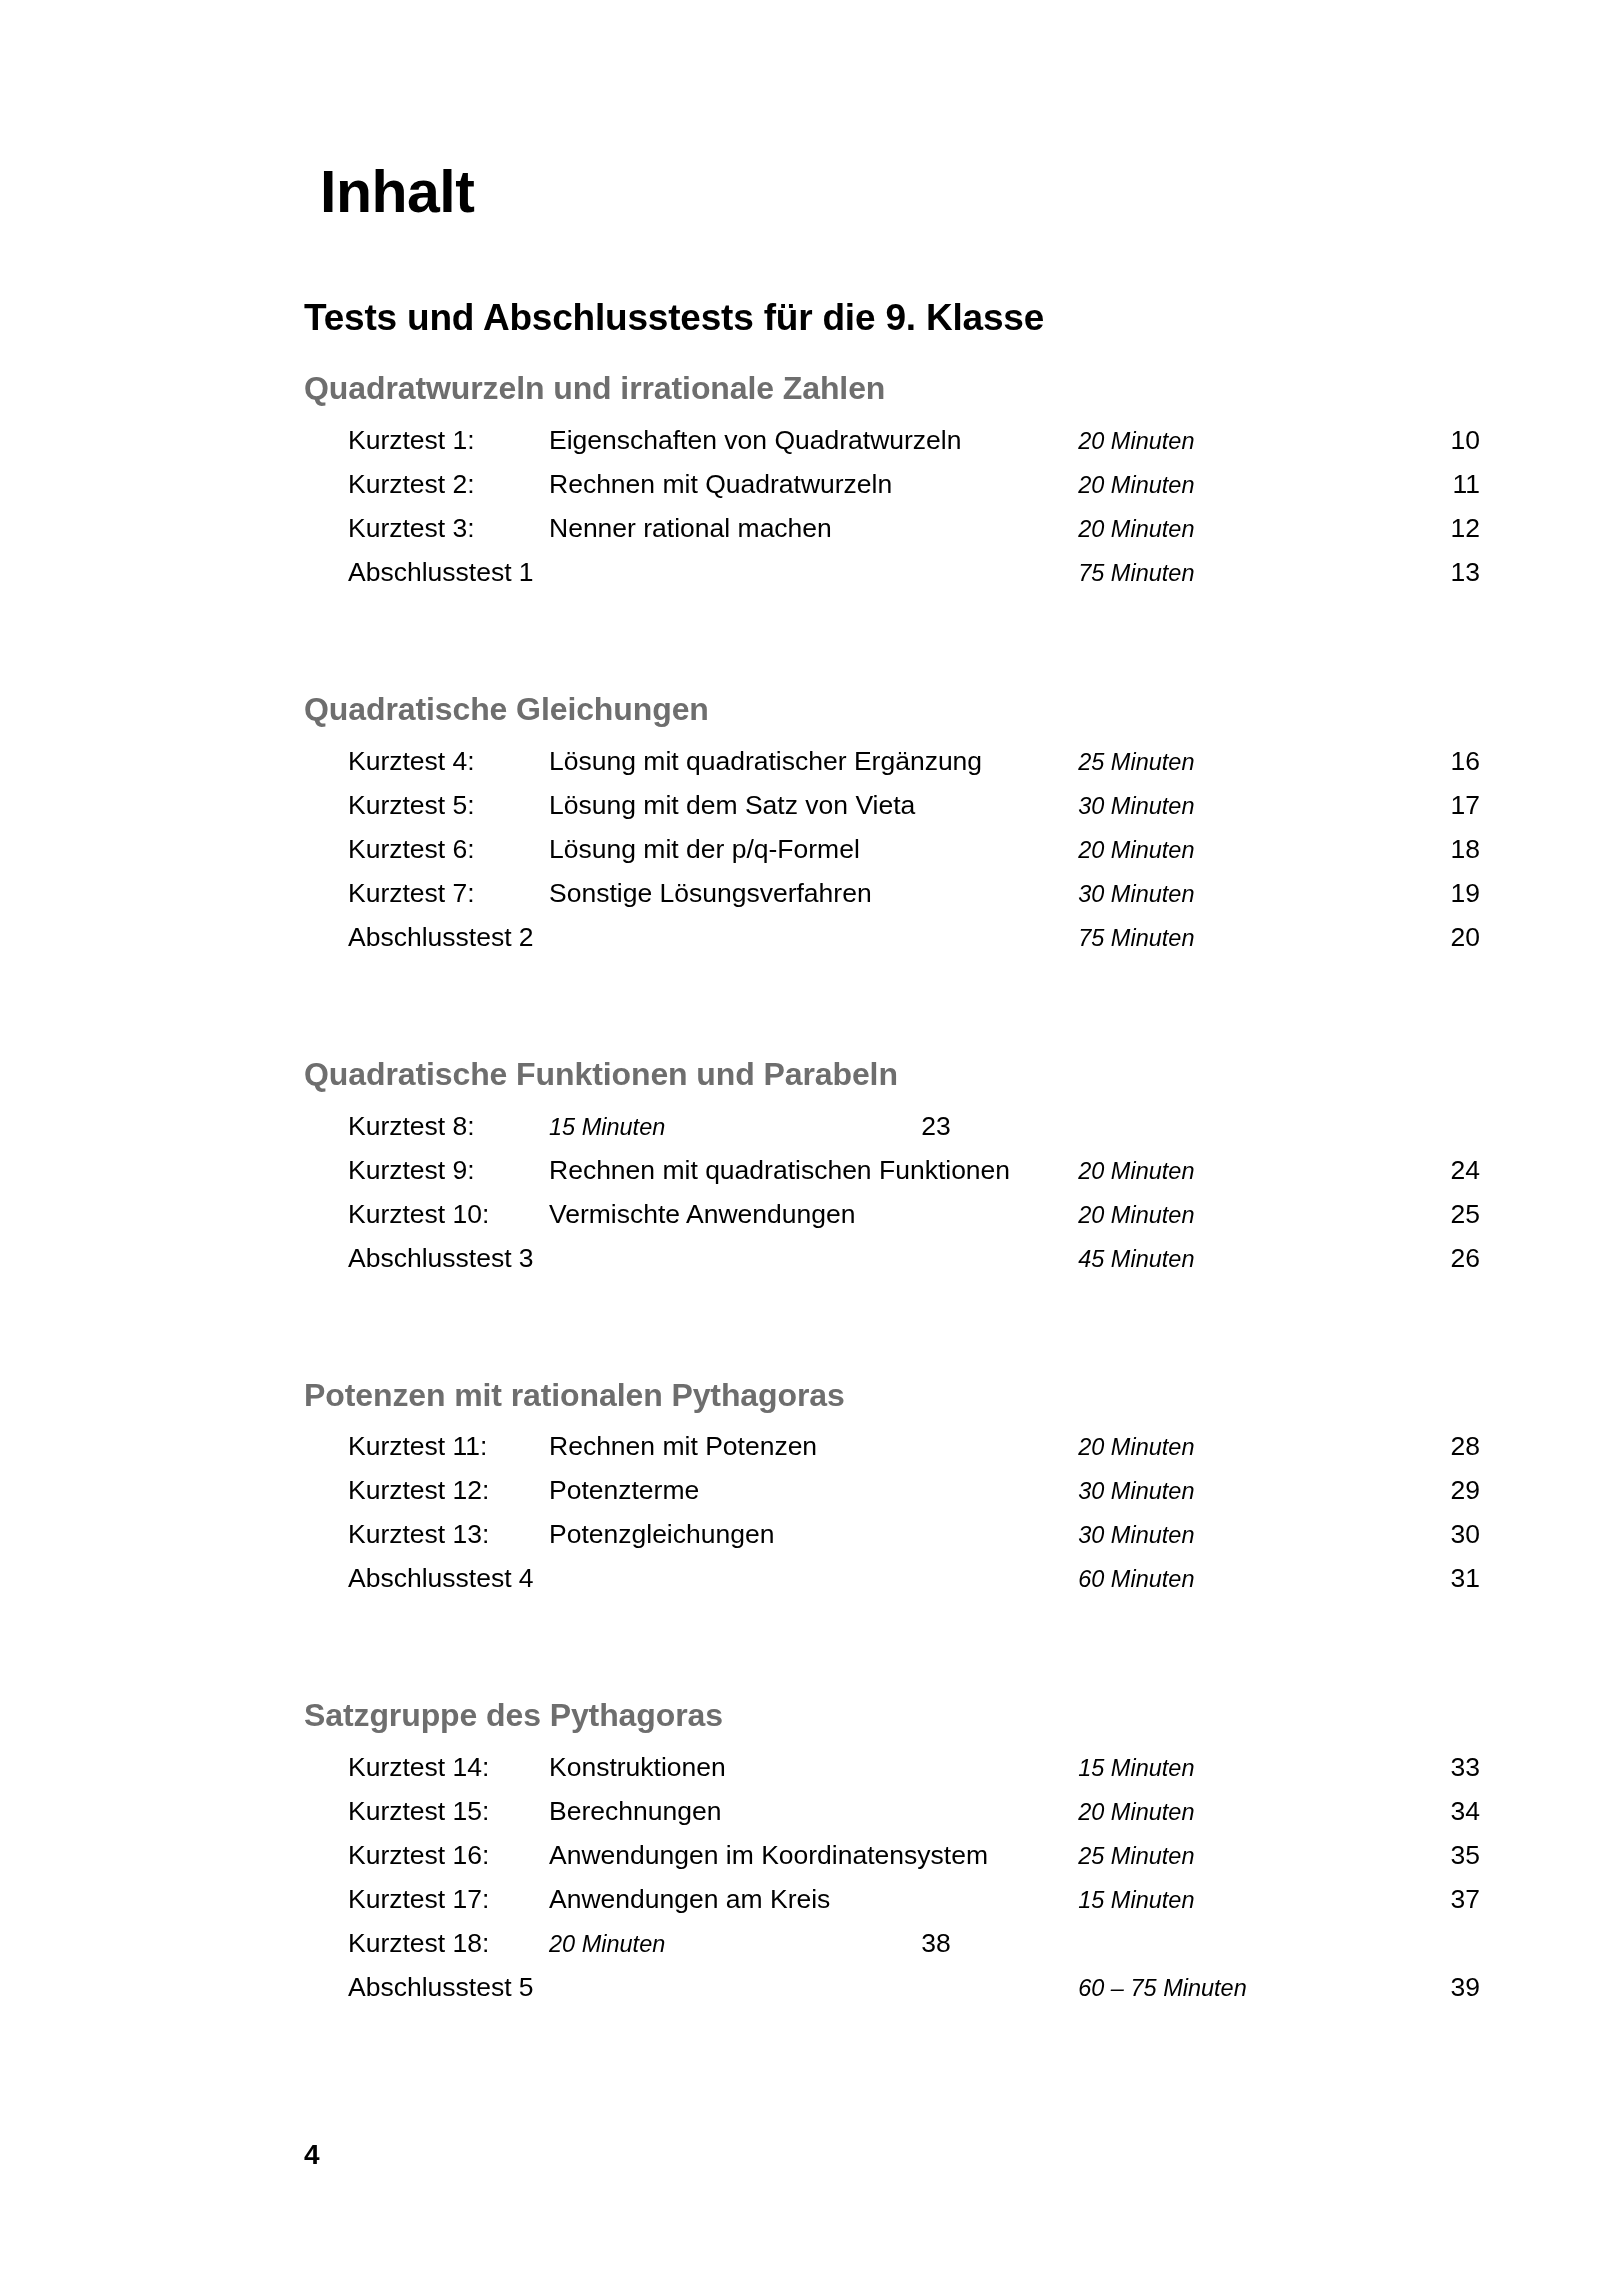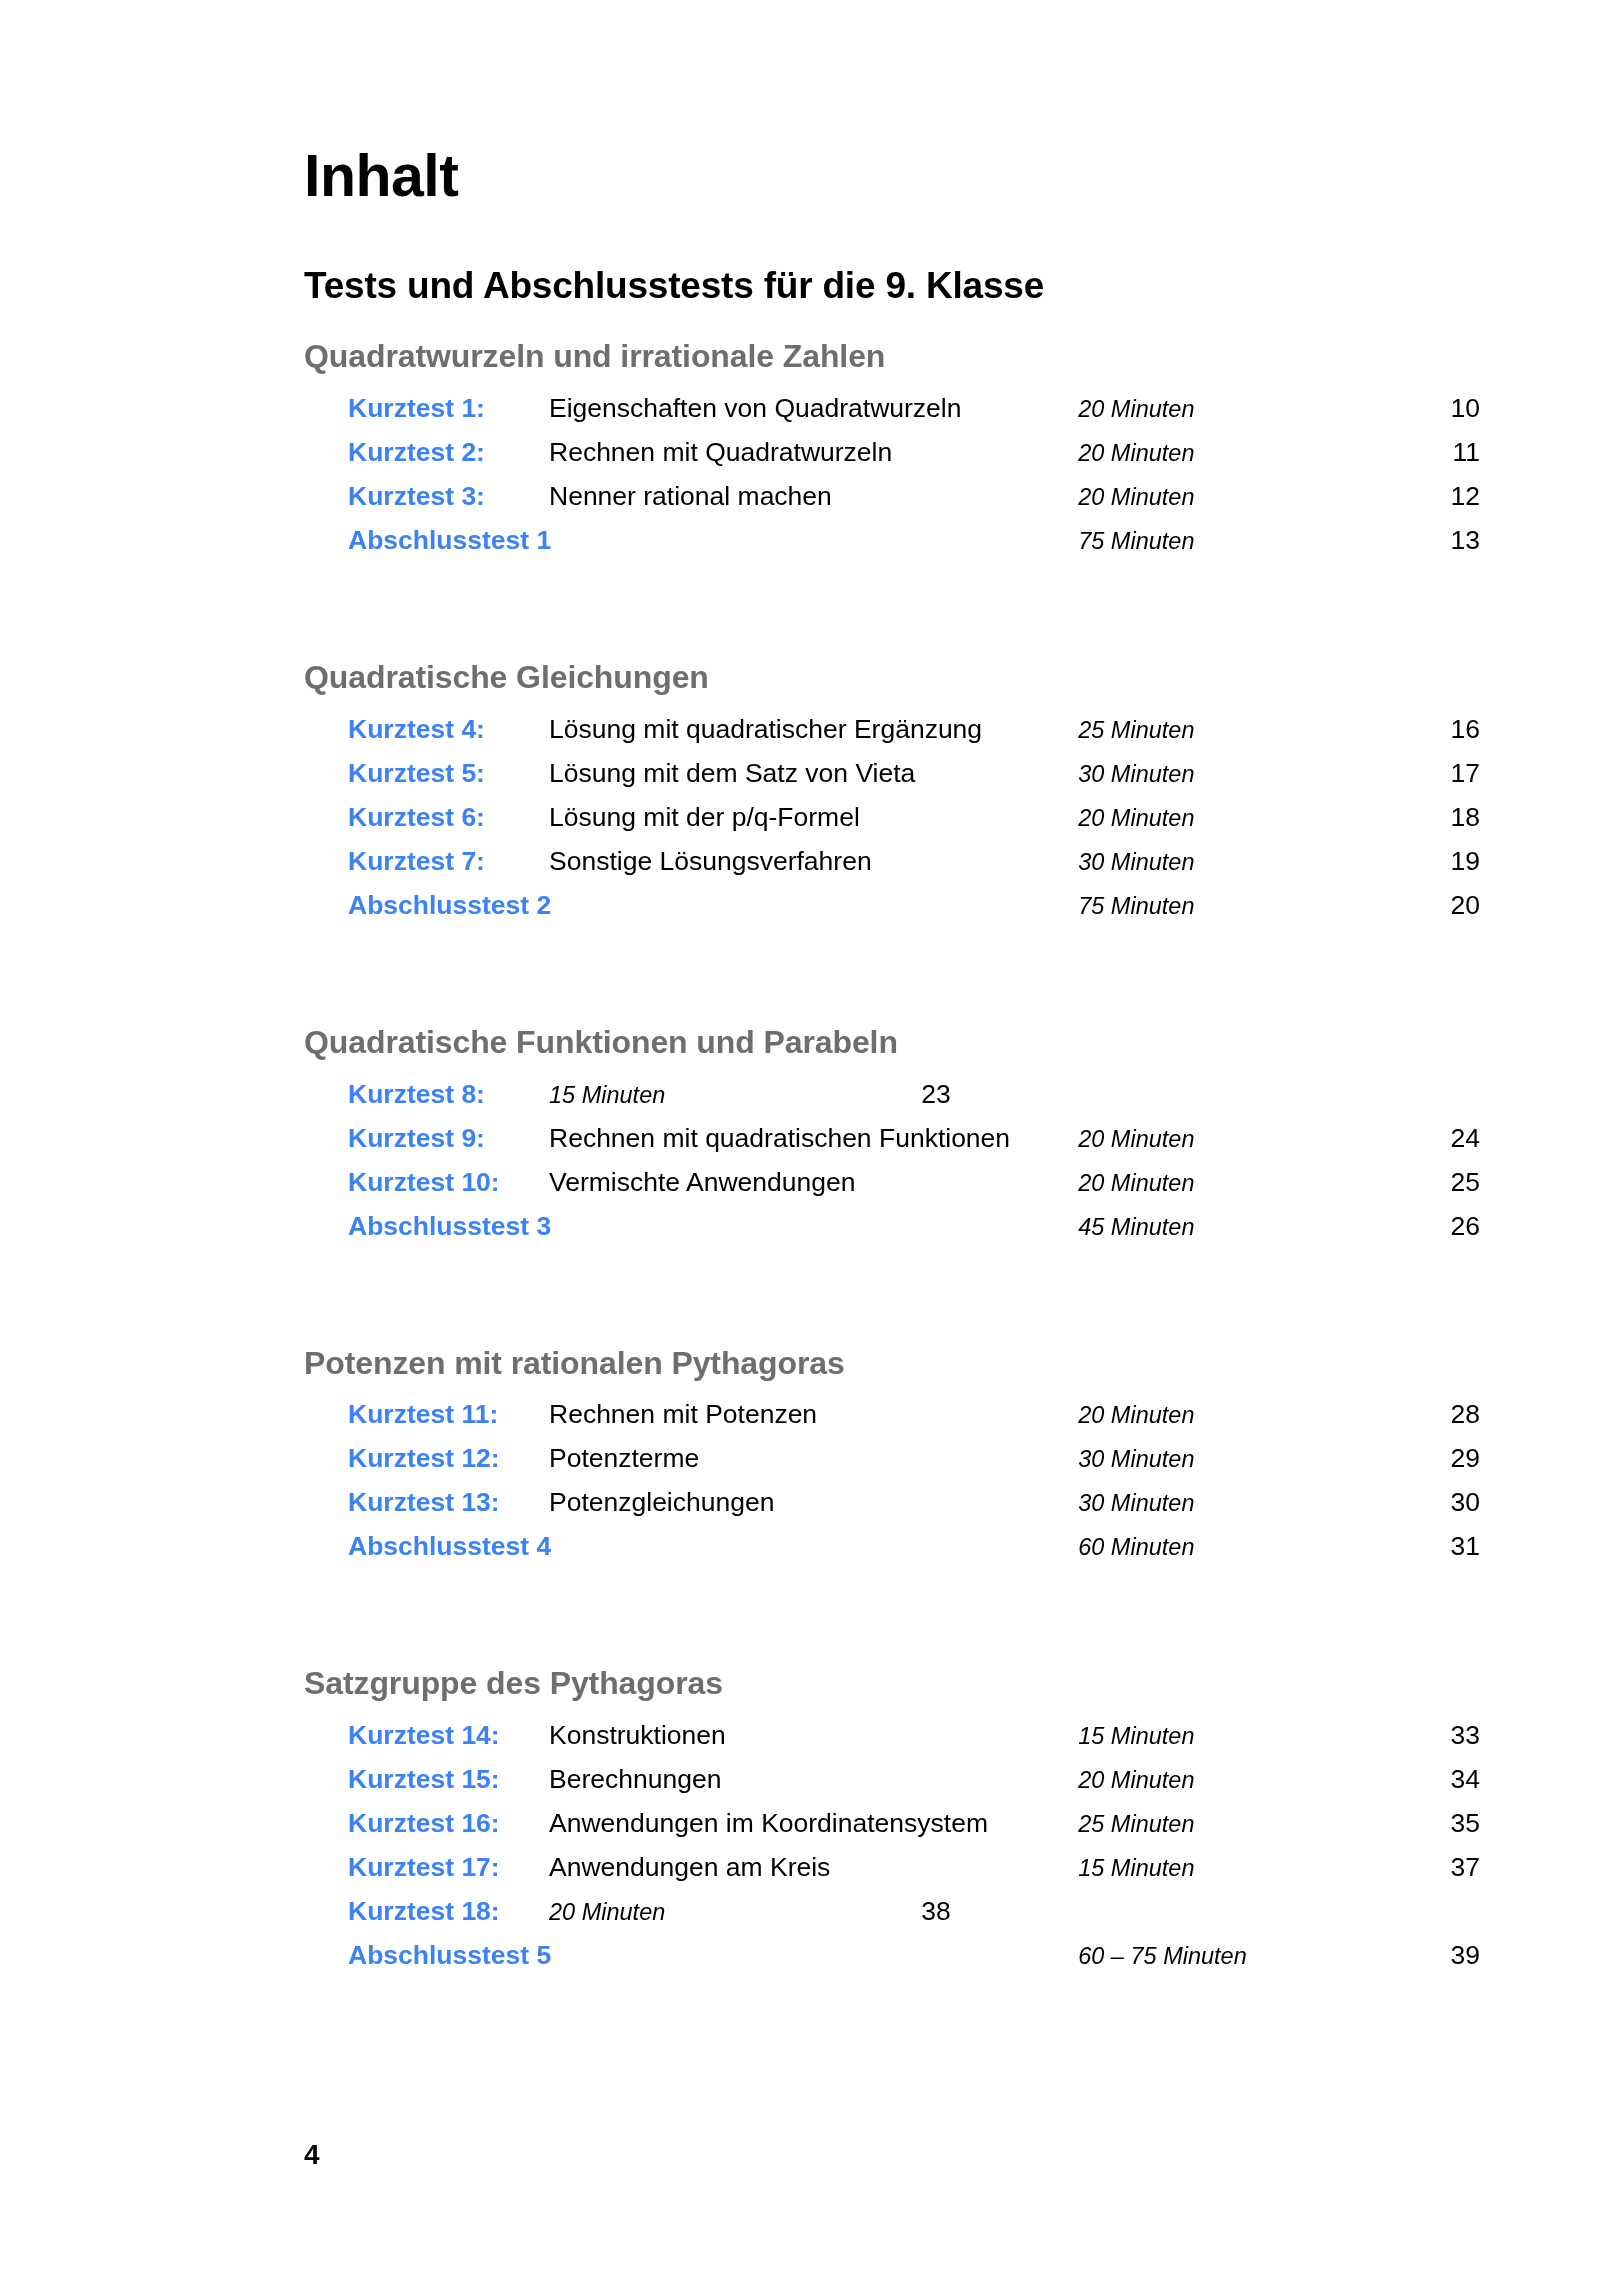--- a/index.html
+++ b/index.html
@@ -24,21 +24,21 @@
     left: 304px;
     top: 0;
     width: 1176px;
   }
 
   
   .doc-title {
     font-size: 59px;
     font-weight: 700;
     letter-spacing: -0.5px;
-    margin: 0;
+    margin: 16px;
     padding-top: 147px;
     line-height: 1;
     color: #000;
   }
 
   
   .main-heading {
     font-size: 37px;
     font-weight: 700;
     margin: 0;
@@ -72,22 +72,22 @@
     display: flex;
     align-items: baseline;
     height: 44px;
     padding-left: 44px;
     box-sizing: border-box;
   }
   .entry-label {
     flex: 0 0 auto;
     width: 201px;
     font-size: 26.5px;
-    font-weight: 700;
-    color: #3b82f6;
+    font-weight: 400;
+    color: #000000;
     white-space: nowrap;
   }
   .entry-desc {
     flex: 1 1 auto;
     font-size: 26.5px;
     font-weight: 400;
     color: #000;
     white-space: nowrap;
   }
   .entry-duration {

